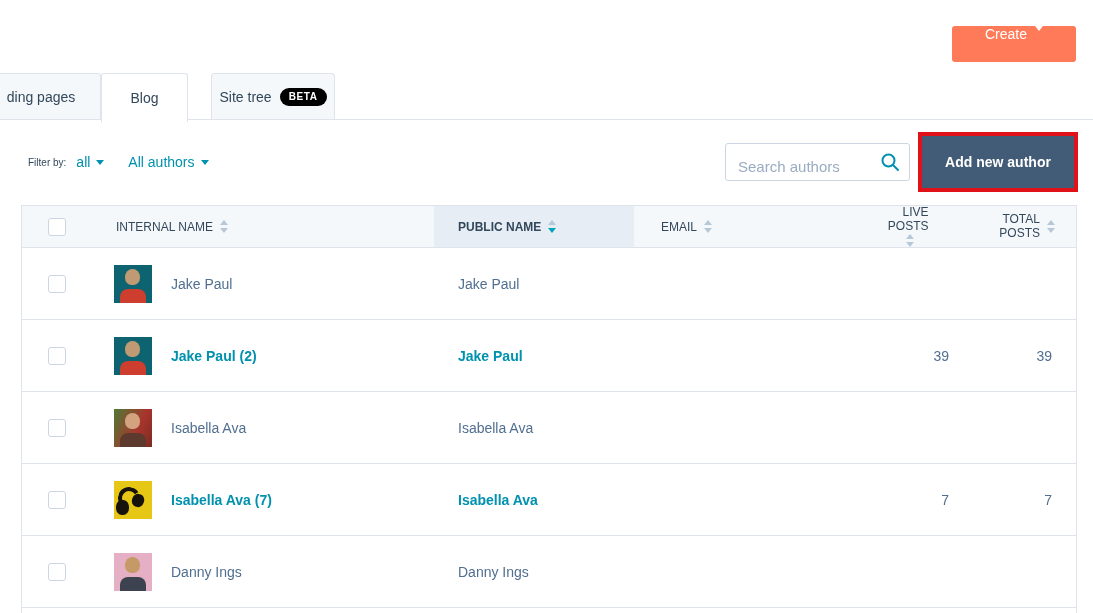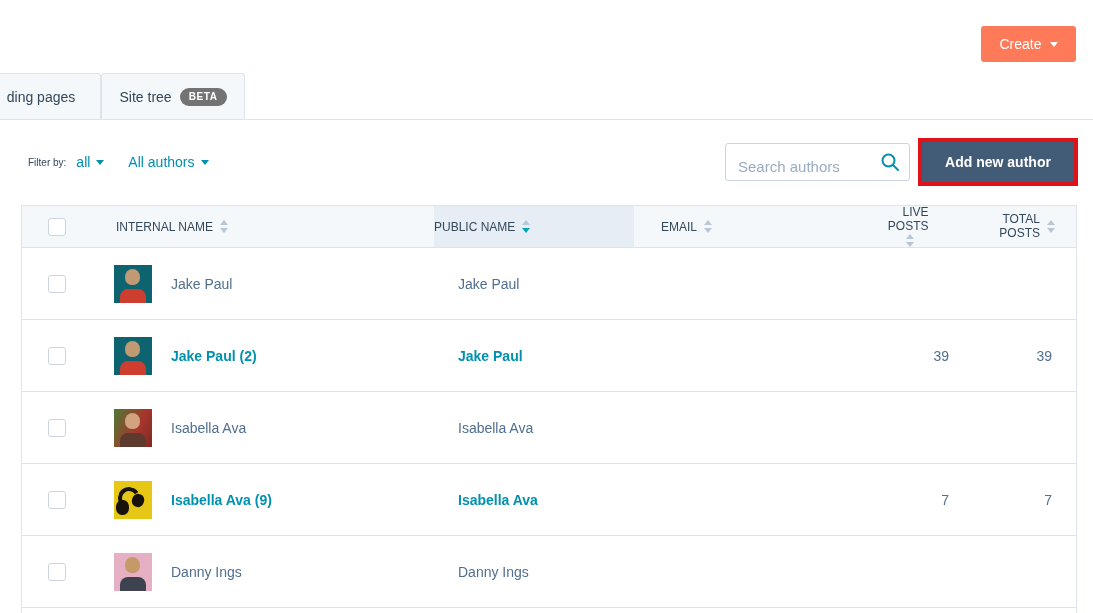--- a/index.html
+++ b/index.html
@@ -1,65 +1,65 @@
 <!DOCTYPE html>
 <html><head>
 <meta charset="utf-8">
 <style>
   * { margin:0; padding:0; box-sizing:border-box; }
   html,body { width:1093px; height:613px; background:#fff; overflow:hidden;
     font-family:"Liberation Sans", sans-serif; }
 
   
   .topbar { position:relative; height:73px; background:#fff; }
-  .create-btn { position:absolute; top:26px; right:17px; width:95px; height:36px;
+  .create-btn { position:absolute; top:26px; right:17px; width:124px; height:36px;
     background:#ff7a59; color:#fff; border:none; border-radius:3px; font-size:14px;
     font-family:"Liberation Sans", sans-serif; cursor:pointer;
-    display:flex; align-items:center; justify-content:center; gap:8px; }
+    display:flex; justify-content:center; gap:8px; }
   .caret-down { width:0; height:0; border-left:4px solid transparent;
     border-right:4px solid transparent; border-top:5px solid currentColor; display:inline-block; }
 
   
   .tabbar { display:flex; height:47px; border-bottom:1px solid #dfe3eb; align-items:stretch; }
   .tab { display:flex; align-items:center; justify-content:center; gap:8px;
     background:#f5f8fa; border:1px solid #dfe3eb; border-radius:3px 3px 0 0;
     font-size:14px; color:#33475b; cursor:pointer; height:47px; }
   .tab-cut { width:101px; border-left:none; border-radius:0 3px 0 0; padding-right:18px;align-items:center; }
   .tab-active { width:87px; background:#fff; border-bottom:none; height:49px;
     margin-bottom:-2px; z-index:2; }
-  .tab-sitetree { width:144px; }
-  .beta-badge { background:#737373; color:#fff; font-size:10px; font-weight:bold;
+  .tab-sitetree { width:124px;margin-left:23px; }
+  .beta-badge { background:#000000; color:#fff; font-size:10px; font-weight:bold;
     letter-spacing:.6px; padding:4px 9px; border-radius:9px; line-height:1; }
 
   
   .filterbar { display:flex; align-items:center; margin:20px 15px 0 28px; height:44px; }
   .filter-label { font-size:10px; color:#33475b; margin-right:10px; }
   .dropdown { display:flex; align-items:center; gap:6px; color:#0091ae; font-size:14px;
     cursor:pointer; margin-right:24px; }
   .dropdown .caret-down { border-top-color:#0091ae; }
   .spacer { flex:1; }
   .search-wrap { position:relative; width:185px; height:38px; margin-right:8px; }
   .search-input { width:100%; height:100%; border:1px solid #cbd6e2; border-radius:3px;
     font-size:15px; color:#33475b; padding:8px 36px 0 12px;
     font-family:"Liberation Sans", sans-serif; }
   .search-input::placeholder { color:#99acc2; }
   .search-icon { position:absolute; right:10px; top:9px; width:20px; height:20px; }
   .red-highlight { border:4px solid #e01119; }
-  .add-author-btn { width:152px; height:40px; background:#425b76; color:#fff; border:none;
+  .add-author-btn { width:152px; height:52px; background:#425b76; color:#fff; border:none;
     font-size:14px; font-weight:600; font-family:"Liberation Sans", sans-serif; cursor:pointer; }
 
   
   .authors-table { margin:21px 16px 0 21px; width:1056px; border:1px solid #dfe3eb; }
   .thead { display:grid; grid-template-columns:70px 342px 200px 222px 105px 117px;
     height:42px; background:#f5f8fa; border-bottom:1px solid #dfe3eb; }
   .th { display:flex; align-items:center; font-size:12px; color:#33475b; cursor:pointer; }
   .th-label { white-space:nowrap; }
   .th-check { padding-left:26px; }
   .th-internal { padding-left:24px; }
-  .th-public { background:#e7edf4; }
+  .th-public { padding-left:24px; background:#e7edf4;font-weight:bold; }
   .th-email { padding-left:27px; }
   .th-num { justify-content:flex-end; text-align:right; }
   .th-live { padding-right:4px;flex-direction:column; }
   .th-total { padding-right:23px; }
   .th-num .th-label { white-space:normal; width:44px; line-height:1.15; }
   .arrows { display:inline-flex; flex-direction:column; gap:3px; margin-left:7px; }
   .tri-up { width:0; height:0; border-left:4px solid transparent; border-right:4px solid transparent;
     border-bottom:5px solid #b7c7d8; }
   .tri-down { width:0; height:0; border-left:4px solid transparent; border-right:4px solid transparent;
     border-top:5px solid #b7c7d8; }
@@ -102,20 +102,23 @@
   <button class="create-btn">
     <span>Create</span>
     <span class="caret-down"></span>
   </button>
 </div>
 
 <div class="tabbar">
   <div class="tab tab-cut">
     <span>ding pages</span>
   </div>
+  <div class="tab tab-active">
+    <span>Blog</span>
+  </div>
   <div class="tab tab-sitetree">
     <span>Site tree</span>
     <span class="beta-badge">BETA</span>
   </div>
 </div>
 
 <div class="filterbar">
   <span class="filter-label">Filter by:</span>
   <span class="dropdown">
     <span>all</span>
@@ -234,21 +237,21 @@
   <div class="trow linkrow">
     <div class="cell-check">
         <div class="checkbox"></div>
       </div>
     <div class="cell-internal">
       <div class="avatar headphones" style="--bg: #e6c715; --fg: #17130c;">
           <div class="av-band"></div>
           <div class="av-cup1"></div>
           <div class="av-cup2"></div>
         </div>
-      <span class="name">Isabella Ava (9)</span>
+      <span class="name">Isabella Ava (7)</span>
     </div>
     <div class="cell-public"><span class="name">Isabella Ava</span></div>
     <div class="cell-email"></div>
     <div class="cell-num cell-live">7</div>
     <div class="cell-num cell-total">7</div>
   </div>
 
   <div class="trow">
     <div class="cell-check">
         <div class="checkbox"></div>

